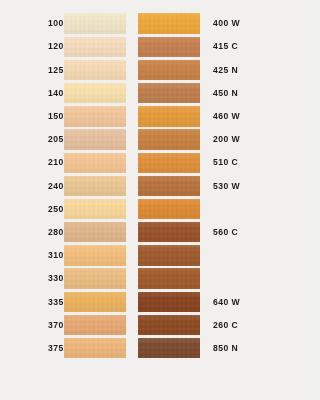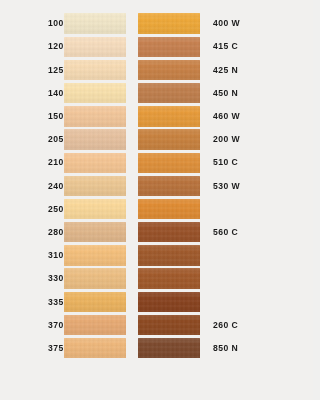--- a/index.html
+++ b/index.html
@@ -251,20 +251,21 @@
         </div>
       </div>
       <div class="row">
         <div class="label label-left">335 W</div>
         <div class="swatch-wrap">
           <div class="swatch" style="background: rgb(237, 180, 95);"></div>
         </div>
         <div class="swatch-wrap right">
           <div class="swatch" style="background: rgb(137, 67, 31);"></div>
         </div>
+        <div class="label label-right">640 W</div>
       </div>
       <div class="row">
         <div class="label label-left">370 N</div>
         <div class="swatch-wrap">
           <div class="swatch" style="background: rgb(232, 171, 116);"></div>
         </div>
         <div class="swatch-wrap right">
           <div class="swatch" style="background: rgb(142, 74, 34);"></div>
         </div>
         <div class="label label-right">260 C</div>

